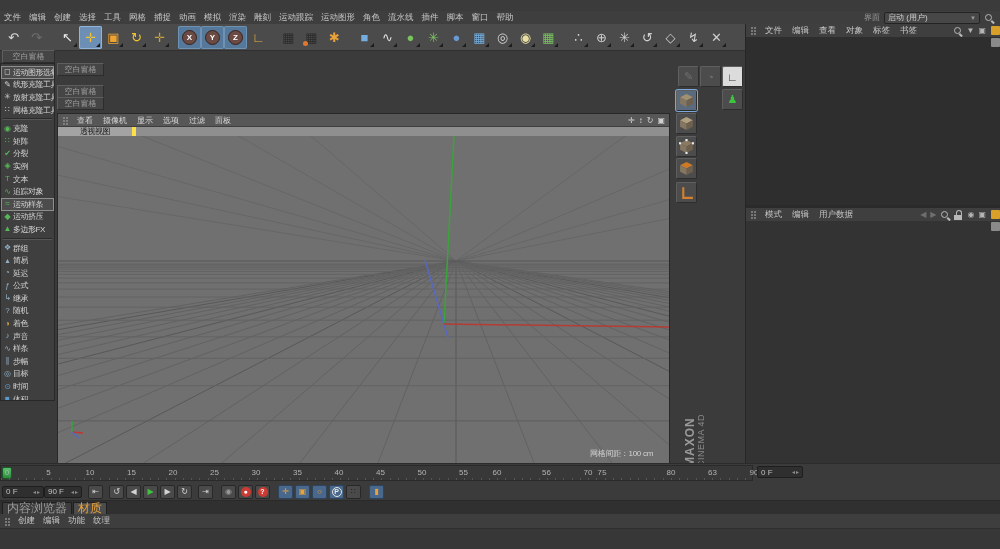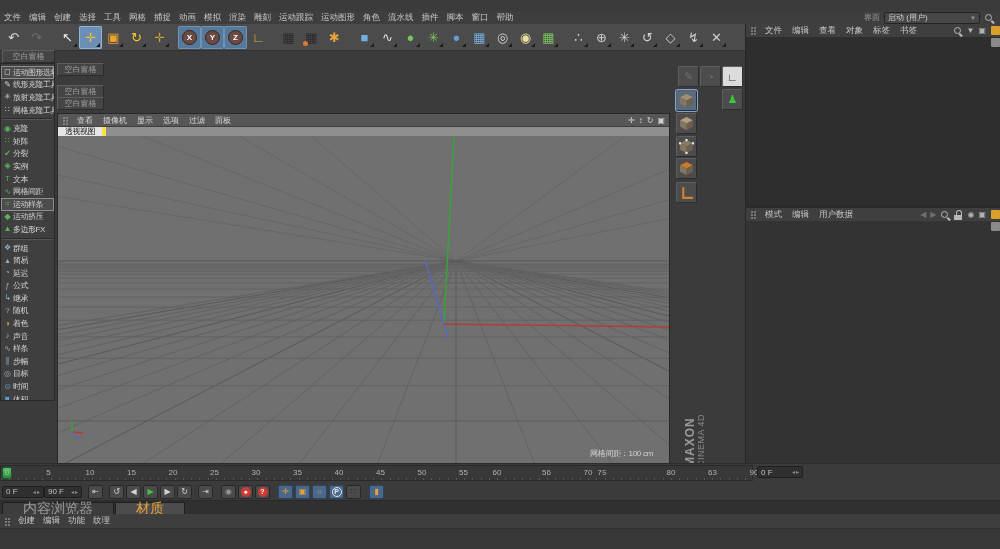--- a/index.html
+++ b/index.html
@@ -53,21 +53,21 @@
   .sb-sep{height:1px;margin:2px 2px;background:#2b2b2b;border-bottom:1px solid #575757}
 
   
   #viewport{position:absolute;left:57px;top:113px;width:611px;height:350px;background:#707070;
     border:1px solid #282828;box-sizing:content-box}
   #vp-header{position:absolute;left:0;top:0;right:0;height:12px;background:#575757;
     border-bottom:1px solid #3e3e3e;display:flex;align-items:center}
   #vp-header .menu-item{font-size:8px;color:#d8d8d8;padding:0 5px}
   #vp-hicons{margin-left:auto;display:flex;gap:4px;padding-right:4px;font-size:8px;color:#d0d0d0}
   #vp-tabbar{position:absolute;left:0;top:13px;right:0;height:9px;background:#8f8f8f;display:flex}
-  #vp-tab{background:#e5e5e5;color:#1c1c1c;font-size:8px;line-height:9px;padding:0 7px;
+  #vp-tab{background:#a3a3a3;color:#1c1c1c;font-size:8px;line-height:9px;padding:0 22px;
     border-right:4px solid #fde047;letter-spacing:-0.5px}
   #vp-canvas{position:absolute;left:0;top:22px;width:611px;height:328px;background:#707070;overflow:hidden}
   #grid-label{position:absolute;right:16px;bottom:5px;font-size:8px;color:#d2d2d2;letter-spacing:-0.3px}
 
   
   #mode-strip{position:absolute;left:668px;top:50px;width:77px;height:413px}
   .ms-btn{position:absolute;width:19px;height:19px;background:#4c4c4c;border:1px solid;
     border-color:#5f5f5f #2d2d2d #2d2d2d #5f5f5f;border-radius:2px;display:flex;
     align-items:center;justify-content:center}
   .ms-btn.white{background:#dcdcdc}
@@ -135,21 +135,21 @@
   .circled{width:10px;height:10px;border-radius:50%;border:1px solid #e4e4e4;color:#e8e8e8;
     font-size:7px;font-weight:bold;display:flex;align-items:center;justify-content:center;box-sizing:border-box}
   #fbox-current{left:2px;top:2px;width:42px}
   #fbox-aux{left:757px;top:2px;width:46px}
 
   
   #bottom-panel{position:absolute;left:0;top:500px;width:1000px;height:49px;background:#373737;
     border-top:1px solid #2a2a2a}
   #bp-tabs{position:absolute;left:0;top:0;right:0;height:13px;background:#303030;display:flex;
     align-items:flex-end;padding-left:2px}
-  .bp-tab{height:12px;display:flex;align-items:center;padding:0 20px;font-size:14px;margin-right:1px;
+  .bp-tab{height:12px;display:flex;align-items:center;padding:0 4px;font-size:12px;margin-right:1px;
     border:1px solid #1f1f1f;border-bottom:none;box-sizing:border-box}
   .bp-tab.inactive{background:#3d3d3d;color:#9a9a9a}
   .bp-tab.active{background:#4c4c4c;color:#e8a23a}
   #bp-menu{position:absolute;left:0;top:13px;right:0;height:14px;background:#3e3e3e;
     border-bottom:1px solid #2e2e2e;display:flex;align-items:center}
   #bp-body{position:absolute;left:0;top:28px;right:0;bottom:0;background:#373737}
 </style>
 </head>
 <body>
 
@@ -325,21 +325,21 @@
       <div class="sb-item">
         <span class="ic" style="color: rgb(87, 182, 87);">◈</span>
         <span class="lb">实例</span>
       </div>
       <div class="sb-item">
         <span class="ic" style="color: rgb(87, 182, 87);">T</span>
         <span class="lb">文本</span>
       </div>
       <div class="sb-item">
         <span class="ic" style="color: rgb(87, 182, 87);">∿</span>
-        <span class="lb">网格间距</span>
+        <span class="lb">追踪对象</span>
       </div>
       <div class="sb-item hl">
         <span class="ic" style="color: rgb(87, 182, 87);">≈</span>
         <span class="lb">运动样条</span>
       </div>
       <div class="sb-item">
         <span class="ic" style="color: rgb(87, 182, 87);">◆</span>
         <span class="lb">运动挤压</span>
       </div>
       <div class="sb-item">

